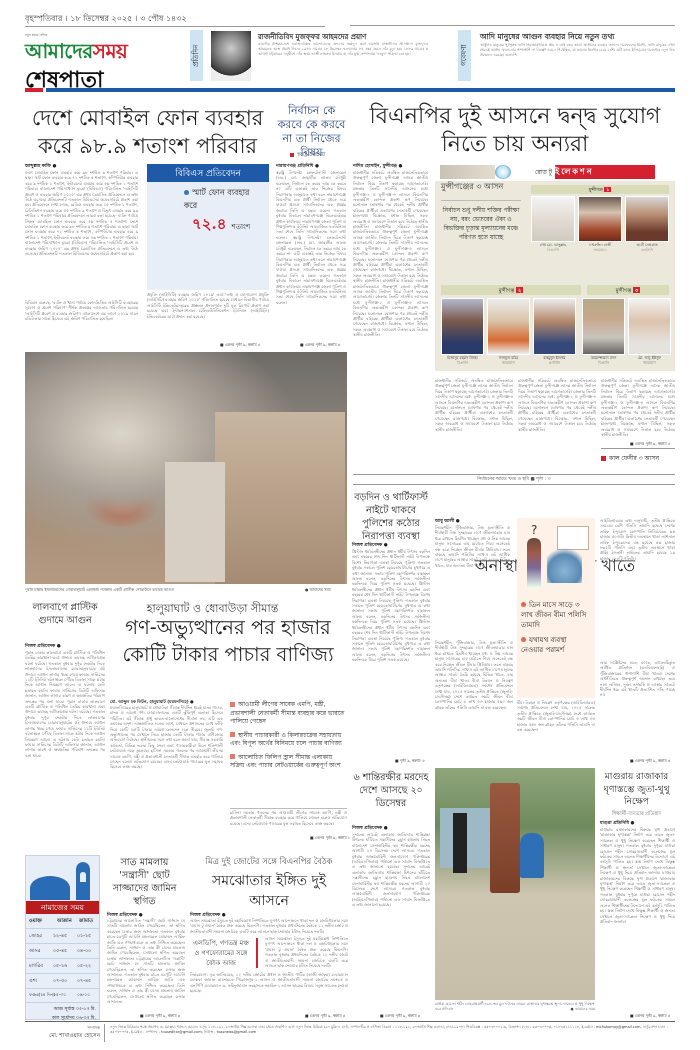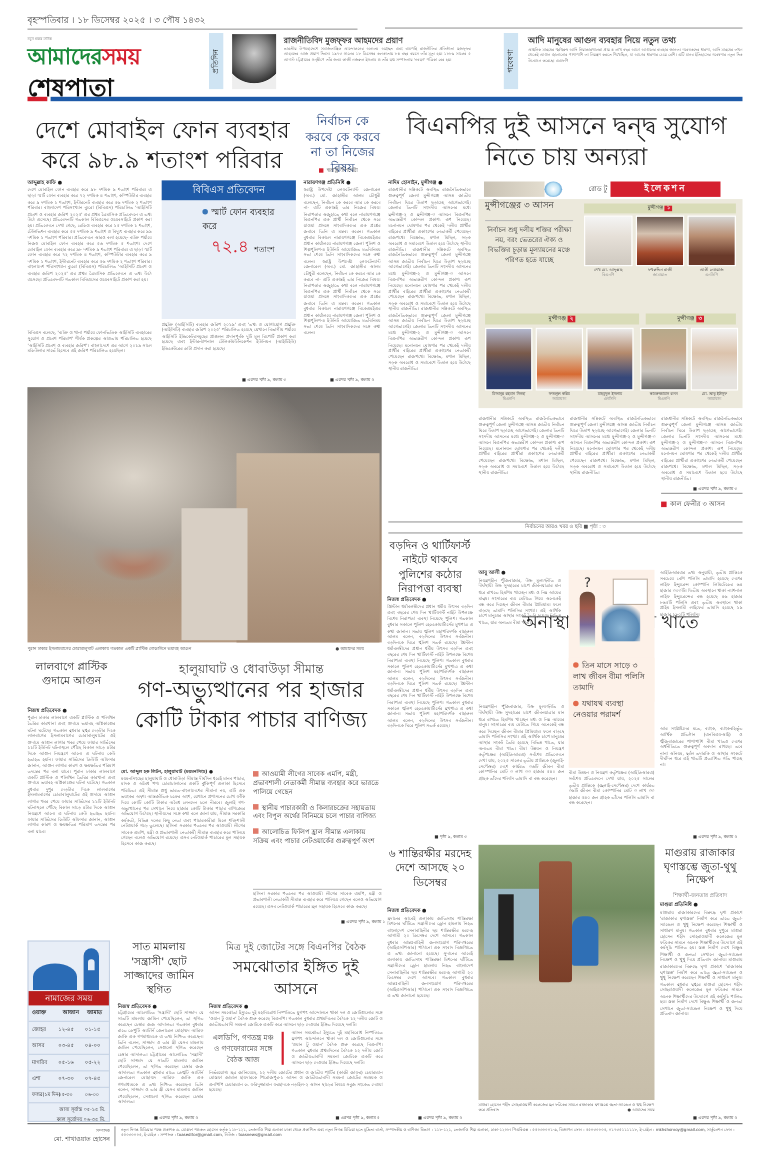--- a/index.html
+++ b/index.html
@@ -48,21 +48,21 @@
 <div class="abs tx" style="left:25px;top:170px;width:113px;height:130px;overflow:hidden;">
   <span>দেশে মোবাইল ফোন ব্যবহার করে ৯৮ দশমিক ৯ শতাংশ পরিবার। এ ছাড়া স্মার্ট ফোন ব্যবহার করে ৭২ দশমিক ৪ শতাংশ, কম্পিউটার ব্যবহার করে ৯ দশমিক ১ শতাংশ, ইন্টারনেট ব্যবহার করে ৫৬ দশমিক ২ শতাংশ পরিবার। বাংলাদেশ পরিসংখ্যান ব্যুরো (বিবিএস) পরিচালিত 'আইসিটি প্রবেশ ও ব্যবহার জরিপ ২০২৫' এর প্রথম ত্রৈমাসিক প্রতিবেদনে এ তথ্য উঠে এসেছে। প্রতিবেদনটি গতকাল বিবিএসের ওয়েবসাইটে প্রকাশ করা হয়।</span> <span>প্রতিবেদনে দেখা গেছে, রেডিও ব্যবহার করে ১৫ দশমিক ১ শতাংশ, টেলিভিশন ব্যবহার করে ৫৫ দশমিক ৯ শতাংশ ও বিদ্যুৎ ব্যবহার করে ৯৯ দশমিক ১ শতাংশ পরিবার। প্রতিবেদনে আরও বলা হয়েছে- ব্যক্তি পর্যায়ে নিজস্ব মোবাইল ফোন ব্যবহার করে ৫৬ দশমিক ৫ শতাংশ।</span> <span>দেশে মোবাইল ফোন ব্যবহার করে ৯৮ দশমিক ৯ শতাংশ পরিবার। এ ছাড়া স্মার্ট ফোন ব্যবহার করে ৭২ দশমিক ৪ শতাংশ, কম্পিউটার ব্যবহার করে ৯ দশমিক ১ শতাংশ, ইন্টারনেট ব্যবহার করে ৫৬ দশমিক ২ শতাংশ পরিবার। বাংলাদেশ পরিসংখ্যান ব্যুরো (বিবিএস) পরিচালিত 'আইসিটি প্রবেশ ও ব্যবহার জরিপ ২০২৫' এর প্রথম ত্রৈমাসিক প্রতিবেদনে এ তথ্য উঠে এসেছে। প্রতিবেদনটি গতকাল বিবিএসের ওয়েবসাইটে প্রকাশ করা হয়।</span>
 </div>
 <div class="abs tx" style="left:25px;top:300px;width:113px;height:50px;overflow:hidden;">বিবিএস বলেছে, 'ব্যক্তি ও খানা পর্যায়ে ফোনভিত্তিক আইসিটি ব্যবহারের সুযোগ ও প্রবেশ পরিমাপ' শীর্ষক প্রকল্পের আওতায় পরিচালিত হয়েছে 'আইসিটি প্রবেশ ও ব্যবহার জরিপ'। বাংলাদেশে এর আগে ২০১৯ সালে মডিউলার সার্ভে হিসেবে এই জরিপ পরিচালিত হয়েছিল।</div>
 
 <div class="abs" style="left:147px;top:164px;width:122px;height:126px;background:#e8eef7;">
   <div style="background:#1e5aa8;color:#fff;font-size:9px;text-align:center;height:18px;line-height:18px;">বিবিএস প্রতিবেদন</div>
   <div style="padding:4px 5px;margin-left:32px;">
     <div style="margin-bottom:4px;">
       <div style="font-size:8px;"><span class="dot"></span><span>স্মার্ট ফোন ব্যবহার করে</span></div>
-      <div style="padding-left:8px;"><span class="red ser" style="font-size:15px;font-weight:normal;text-align:center;">৭২.৪</span> <span style="font-size:7px;">শতাংশ</span></div>
+      <div style="padding-left:8px;"><span class="red ser" style="font-size:15px;font-weight:bold;text-align:center;">৭২.৪</span> <span style="font-size:7px;">শতাংশ</span></div>
     </div>
   </div>
 </div>
 <div class="abs tx" style="left:147px;top:292px;width:122px;height:52px;overflow:hidden;">প্রযুক্তি (আইসিটি) ব্যবহার জরিপ ২০১৯' এবং 'তথ্য ও যোগাযোগ প্রযুক্তি (আইসিটি) ব্যবহার জরিপ ২০২৫' পরিচালিত হয়েছে যেখানে বিভাগীয় পর্যায়ে আইসিটি ইন্ডিকেটরসমূহের প্রাক্কলন প্রদানপূর্বক দুটি মূল রিপোর্ট প্রকাশ করা হয়েছে এবং ইন্টারন্যাশনাল টেলিকমিউনিকেশন ইউনিয়ন (আইটিইউ) ইন্ডিকেটরের ডাটা প্রদান করা হয়েছে।</div>
 <div class="abs" style="left:220px;top:342px;font-size:3.8px;color:#333;">■ এরপর পৃষ্ঠা ৯, কলাম ৩</div>
 
 <div class="abs hl" style="left:275px;top:104px;width:73px;font-size:11px;line-height:14px;color:#1e3f7a;">নির্বাচন কে করবে কে করবে না তা নিজের বিষয়</div>
 <div class="abs" style="left:290px;top:151px;font-size:5px;color:#555;"><span class="sq" style="width:4px;height:4px;"></span><span>স্বরাষ্ট্র উপদেষ্টা</span></div>
 <div class="abs" style="left:276px;top:163px;width:70px;font-size:4.5px;font-weight:bold;">নারায়ণগঞ্জ প্রতিনিধি ●</div>
 <div class="abs tx" style="left:276px;top:170px;width:70px;height:173px;overflow:hidden;">
@@ -83,21 +83,21 @@
 <div class="abs hl" style="left:355px;top:102px;width:320px;font-size:22px;line-height:28px;">বিএনপির দুই আসনে দ্বন্দ্ব সুযোগ নিতে চায় অন্যরা</div>
 <div class="abs" style="left:353px;top:163px;width:75px;font-size:4.5px;font-weight:bold;">নাদিম হোসাইন, মুন্সীগঞ্জ ●</div>
 <div class="abs tx" style="left:353px;top:170px;width:75px;height:310px;overflow:hidden;">
   <span>রাজধানীর সন্নিকটে অবস্থিত রাজনৈতিকভাবে গুরুত্বপূর্ণ জেলা মুন্সীগঞ্জে আসন্ন জাতীয় নির্বাচন ঘিরে উত্তাপ ছড়াচ্ছে আগেভাগেই। জেলার তিনটি সংসদীয় আসনের মধ্যে মুন্সীগঞ্জ-২ ও মুন্সীগঞ্জ-৩ আসনে বিএনপির অভ্যন্তরীণ কোন্দল প্রকাশ্য রূপ নিয়েছে। মনোনয়ন ঘোষণার পর থেকেই দলীয় প্রার্থীর বাইরের প্রার্থীরা একাংশের নেতাকর্মী পেয়েছেন রাজপথে। বিক্ষোভ, মশাল মিছিল, সড়ক অবরোধ ও সমাবেশে উত্তাল হয়ে উঠেছে স্থানীয় রাজনীতি।</span> <span>রাজধানীর সন্নিকটে অবস্থিত রাজনৈতিকভাবে গুরুত্বপূর্ণ জেলা মুন্সীগঞ্জে আসন্ন জাতীয় নির্বাচন ঘিরে উত্তাপ ছড়াচ্ছে আগেভাগেই। জেলার তিনটি সংসদীয় আসনের মধ্যে মুন্সীগঞ্জ-২ ও মুন্সীগঞ্জ-৩ আসনে বিএনপির অভ্যন্তরীণ কোন্দল প্রকাশ্য রূপ নিয়েছে। মনোনয়ন ঘোষণার পর থেকেই দলীয় প্রার্থীর বাইরের প্রার্থীরা একাংশের নেতাকর্মী পেয়েছেন রাজপথে। বিক্ষোভ, মশাল মিছিল, সড়ক অবরোধ ও সমাবেশে উত্তাল হয়ে উঠেছে স্থানীয় রাজনীতি।</span> <span>রাজধানীর সন্নিকটে অবস্থিত রাজনৈতিকভাবে গুরুত্বপূর্ণ জেলা মুন্সীগঞ্জে আসন্ন জাতীয় নির্বাচন ঘিরে উত্তাপ ছড়াচ্ছে আগেভাগেই। জেলার তিনটি সংসদীয় আসনের মধ্যে মুন্সীগঞ্জ-২ ও মুন্সীগঞ্জ-৩ আসনে বিএনপির অভ্যন্তরীণ কোন্দল প্রকাশ্য রূপ নিয়েছে। মনোনয়ন ঘোষণার পর থেকেই দলীয় প্রার্থীর বাইরের প্রার্থীরা একাংশের নেতাকর্মী পেয়েছেন রাজপথে। বিক্ষোভ, মশাল মিছিল, সড়ক অবরোধ ও সমাবেশে উত্তাল হয়ে উঠেছে স্থানীয় রাজনীতি।</span>
 </div>
 
 <div class="abs" style="left:435px;top:165px;width:240px;height:14px;">
   <div style="position:absolute;left:5px;top:0;width:55px;height:14px;background:linear-gradient(90deg,#c9c2b4,#e3ddcf);"></div>
   <div style="position:absolute;left:60px;top:0;width:16px;height:14px;border-radius:50%;background:radial-gradient(circle,#fff 0,#bfe3f5 50%,#2a7cc1 90%);"></div>
   <div style="position:absolute;left:100px;top:2px;font-size:6px;color:#333;">রোড টু</div>
-  <div style="position:absolute;left:120px;top:0;width:100px;height:14px;background:#d5202f;color:#fff;font-size:8px;font-weight:bold;text-align:center;line-height:14px;letter-spacing:2px;">ইলেকশন</div>
+  <div style="position:absolute;left:120px;top:0;width:100px;height:14px;background:#d5202f;color:#fff;font-size:8px;font-weight:bold;text-align:left;line-height:14px;letter-spacing:2px;">ইলেকশন</div>
 </div>
 <div class="abs" style="left:435px;top:181px;width:240px;height:190px;background:#ece9dc;"></div>
 <div class="abs" style="left:441px;top:180px;width:80px;font-size:8px;color:#333;">মুন্সীগঞ্জের ৩ আসন</div>
 <div class="abs rule" style="left:441px;top:200px;width:80px;background:#bbb;"></div>
 <div class="abs" style="left:441px;top:205px;width:80px;font-size:6px;line-height:9px;text-align:center;color:#333;">নির্বাচন শুধু দলীয় শক্তির পরীক্ষা নয়, বরং ভেতরের ঐক্য ও বিভক্তির চূড়ান্ত মূল্যায়নের মঞ্চে পরিণত হতে যাচ্ছে</div>
 
 <div class="abs" style="left:531px;top:185px;width:138px;height:9px;background:#d9dcb8;font-size:4.5px;text-align:center;line-height:9px;"><span>মুন্সীগঞ্জ</span> <span style="background:#d5202f;color:#fff;padding:0 2px;font-weight:bold;">১</span></div>
 <div class="abs" style="left:531px;top:196px;width:44px;height:46px;background:linear-gradient(180deg,#f4f4f4 0,#e6e0d8 40%,#cfc9c0);border:1px solid #fff;"></div>
 <div class="abs" style="left:578px;top:196px;width:44px;height:46px;background:linear-gradient(180deg,#6c5a52 0,#d5c2b0 35%,#a44a2c 75%,#702a1a);border:1px solid #fff;"></div>
 <div class="abs" style="left:625px;top:196px;width:44px;height:46px;background:linear-gradient(180deg,#d7d7d5 0,#b98e72 40%,#6a3a2a 80%);border:1px solid #fff;"></div>
@@ -177,21 +177,21 @@
 <div class="abs tx" style="left:600px;top:518px;width:75px;height:142px;overflow:hidden;">আইডিআরএর তথ্য অনুযায়ী, তৃতীয় প্রান্তিকে সবচেয়ে বেশি পলিসি তামাদি হয়েছে দেশের লাইফ ইন্স্যুরেন্স কোম্পানি লিমিটেডের ৬৪ হাজার ৩০৩টি। দ্বিতীয় অবস্থানে থাকা ন্যাশনাল লাইফ ইন্স্যুরেন্সের বন্ধ হয়েছে ৪৬ হাজার ৮৬৫টি পলিসি এবং তৃতীয় অবস্থানে থাকা প্রাইম ইসলামী লাইফের তামাদি হয়েছে ১৯ হাজার ১৮০টি পলিসি।</div>
 <div class="abs tx" style="left:435px;top:640px;width:78px;height:120px;overflow:hidden;"><span>নিয়ন্ত্রণহীন পুঁজিবাজার, উচ্চ মূল্যস্ফীতি ও দীর্ঘস্থায়ী উচ্চ সুদহারের চাপে জীবনযাত্রার মান ধরে রাখতে হিমশিম খাচ্ছেন মধ্য ও নিম্ন আয়ের মানুষ। সংসারের ব্যয় মেটাতে গিয়ে অনেকেই বন্ধ করে দিচ্ছেন জীবন বীমার প্রিমিয়াম। ফলে বাড়ছে তামাদি পলিসির সংখ্যা। এই আর্থিক চাপে মানুষের আস্থার সংকট তৈরি হয়েছে বিভিন্ন খাতে, যার অন্যতম বীমা খাত।</span> <span>বীমা উন্নয়ন ও নিয়ন্ত্রণ কর্তৃপক্ষের (আইডিআরএ) সর্বশেষ প্রতিবেদনে দেখা যায়, ২০২৫ সালের তৃতীয় প্রান্তিকে (জুলাই-সেপ্টেম্বর) দেশে কার্যরত ৩৬টি জীবন বীমা কোম্পানির মোট ৩ লাখ ৩৩ হাজার ৫৪০ জন গ্রাহক তাঁদের পলিসি তামাদি বা বন্ধ করেছেন।</span></div>
 <div class="abs tx" style="left:517px;top:700px;width:78px;height:60px;overflow:hidden;">বীমা উন্নয়ন ও নিয়ন্ত্রণ কর্তৃপক্ষের (আইডিআরএ) সর্বশেষ প্রতিবেদনে দেখা যায়, ২০২৫ সালের তৃতীয় প্রান্তিকে (জুলাই-সেপ্টেম্বর) দেশে কার্যরত ৩৬টি জীবন বীমা কোম্পানির মোট ৩ লাখ ৩৩ হাজার ৫৪০ জন গ্রাহক তাঁদের পলিসি তামাদি বা বন্ধ করেছেন।</div>
 <div class="abs tx" style="left:600px;top:660px;width:75px;height:96px;overflow:hidden;">আর সংশ্লিষ্টদের মতে, ব্যাংক, ব্যাংকবহির্ভূত আর্থিক প্রতিষ্ঠান (এনবিএফআই) ও পুঁজিবাজারের পাশাপাশি বীমা খাতও দেশের অর্থনীতিতে গুরুত্বপূর্ণ অবদান রাখছে। তবে নানা অনিয়ম, দুর্বল তদারকি ও আস্থার সংকটে দীর্ঘদিন ধরে এই খাতটি প্রত্যাশিত গতি পাচ্ছে না।</div>
 <div class="abs" style="left:630px;top:758px;font-size:3.8px;color:#333;">■ এরপর পৃষ্ঠা ৯, কলাম ৫</div>
 
 <div class="abs hl" style="left:25px;top:600px;width:80px;font-size:9.5px;line-height:13px;">লালবাগে প্লাস্টিক গুদামে আগুন</div>
 <div class="abs" style="left:25px;top:643px;width:80px;font-size:4.5px;font-weight:bold;">নিজস্ব প্রতিবেদক ●</div>
 <div class="abs tx" style="left:25px;top:650px;width:80px;height:180px;overflow:hidden;"><span>পুরান ঢাকার লালবাগে একটি প্লাস্টিক ও পলিথিন তৈরির কারখানা এবং গুদামে ভয়াবহ অগ্নিকাণ্ডের ঘটনা ঘটেছে। গতকাল বুধবার দুপুর দেড়টার দিকে লালবাগের ইসলামবাগের চোরাবালুঘাটের ওই গুদামে আগুন লাগার খবর পেয়ে ফায়ার সার্ভিসের ১১টি ইউনিট ঘটনাস্থলে পৌঁছে বিকাল সাড়ে ৪টার দিকে আগুন নিয়ন্ত্রণে আনে। এ ঘটনায় কেউ হতাহত হয়নি। ফায়ার সার্ভিসের ডিউটি অফিসার জানান, আগুন লাগার কারণ ও ক্ষয়ক্ষতির পরিমাণ তদন্তের পর বলা যাবে।</span> <span>পুরান ঢাকার লালবাগে একটি প্লাস্টিক ও পলিথিন তৈরির কারখানা এবং গুদামে ভয়াবহ অগ্নিকাণ্ডের ঘটনা ঘটেছে। গতকাল বুধবার দুপুর দেড়টার দিকে লালবাগের ইসলামবাগের চোরাবালুঘাটের ওই গুদামে আগুন লাগার খবর পেয়ে ফায়ার সার্ভিসের ১১টি ইউনিট ঘটনাস্থলে পৌঁছে বিকাল সাড়ে ৪টার দিকে আগুন নিয়ন্ত্রণে আনে। এ ঘটনায় কেউ হতাহত হয়নি। ফায়ার সার্ভিসের ডিউটি অফিসার জানান, আগুন লাগার কারণ ও ক্ষয়ক্ষতির পরিমাণ তদন্তের পর বলা যাবে।</span></div>
 
-<div class="abs hl" style="left:110px;top:600px;width:237px;font-size:11px;color:#444;">হালুয়াঘাট ও ধোবাউড়া সীমান্ত</div>
+<div class="abs hl" style="left:94px;top:600px;width:237px;font-size:11px;color:#444;">হালুয়াঘাট ও ধোবাউড়া সীমান্ত</div>
 <div class="abs hl" style="left:108px;top:614px;width:240px;font-size:19.5px;line-height:27px;">গণ-অভ্যুত্থানের পর হাজার কোটি টাকার পাচার বাণিজ্য</div>
 <div class="abs" style="left:110px;top:699px;width:113px;font-size:4.2px;font-weight:bold;white-space:nowrap;overflow:hidden;">মো. আব্দুল হক লিটন, হালুয়াঘাট (ময়মনসিংহ) ●</div>
 <div class="abs tx" style="left:110px;top:705px;width:113px;height:130px;overflow:hidden;"><span>ময়মনসিংহের হালুয়াঘাট ও ধোবাউড়া সীমান্ত দীর্ঘদিন ধরেই মানব পাচার, মাদক ও অবৈধ পণ্য চোরাচালানের একটি ঝুঁকিপূর্ণ এলাকা হিসেবে পরিচিত। এই সীমান্ত শুধু ভারত-বাংলাদেশের সীমানা নয়, এটি এক ভয়ংকর অদৃশ্য আন্তর্জাতিক চক্রের অংশ, যেখানে প্রশাসনের চোখ ফাঁকি দিয়ে কোটি কোটি টাকার অবৈধ লেনদেন চলে নীরবে। জুলাই গণ-অভ্যুত্থানের পর সেখানে নিয়ে হাজার কোটি টাকার পাচার বাণিজ্যের অভিযোগ উঠেছে। স্থানীয়দের সঙ্গে কথা বলে জানা যায়, সীমান্ত সরকারি কর্মকর্তা, বিভিন্ন দলের কিছু নেতা এবং পাচারকারীরা মিলে শক্তিশালী নেটওয়ার্ক গড়ে তুলেছে।</span> <span>হাসিনা সরকার পতনের পর আওয়ামী লীগের সাবেক এমপি, মন্ত্রী ও প্রভাবশালী নেতাকর্মী সীমান্ত ব্যবহার করে পালিয়ে গেছেন বলেও অভিযোগ রয়েছে। এসব নেটওয়ার্ক পাচারের মূল সহায়ক হিসেবে কাজ করছে।</span></div>
 <div class="abs" style="left:230px;top:700px;width:117px;">
   <div style="font-size:6px;line-height:8.5px;margin-bottom:5px;color:#333;"><span class="sq" style="background:#e07a6a;"></span><span>আওয়ামী লীগের সাবেক এমপি, মন্ত্রী, প্রভাবশালী নেতাকর্মী সীমান্ত ব্যবহার করে ভারতে পালিয়ে গেছেন</span></div>
   <div style="font-size:6px;line-height:8.5px;margin-bottom:5px;color:#333;"><span class="sq" style="background:#e07a6a;"></span><span>স্থানীয় পাচারকারী ও কিলারচক্রের সহায়তায় এবং বিপুল অর্থের বিনিময়ে চলে পাচার বাণিজ্য</span></div>
   <div style="font-size:6px;line-height:8.5px;color:#333;"><span class="sq" style="background:#e07a6a;"></span><span>আলোচিত ফিলিপ হ্রাল সীমান্ত এলাকায় সক্রিয় এবং পাচার নেটওয়ার্কের গুরুত্বপূর্ণ অংশ</span></div>
 </div>
 <div class="abs rule" style="left:230px;top:808px;width:117px;background:#bbb;"></div>
 <div class="abs tx" style="left:230px;top:810px;width:117px;height:26px;overflow:hidden;">হাসিনা সরকার পতনের পর আওয়ামী লীগের সাবেক এমপি, মন্ত্রী ও প্রভাবশালী নেতাকর্মী সীমান্ত ব্যবহার করে পালিয়ে গেছেন বলেও অভিযোগ রয়েছে। এসব নেটওয়ার্ক পাচারের মূল সহায়ক হিসেবে কাজ করছে।</div>

